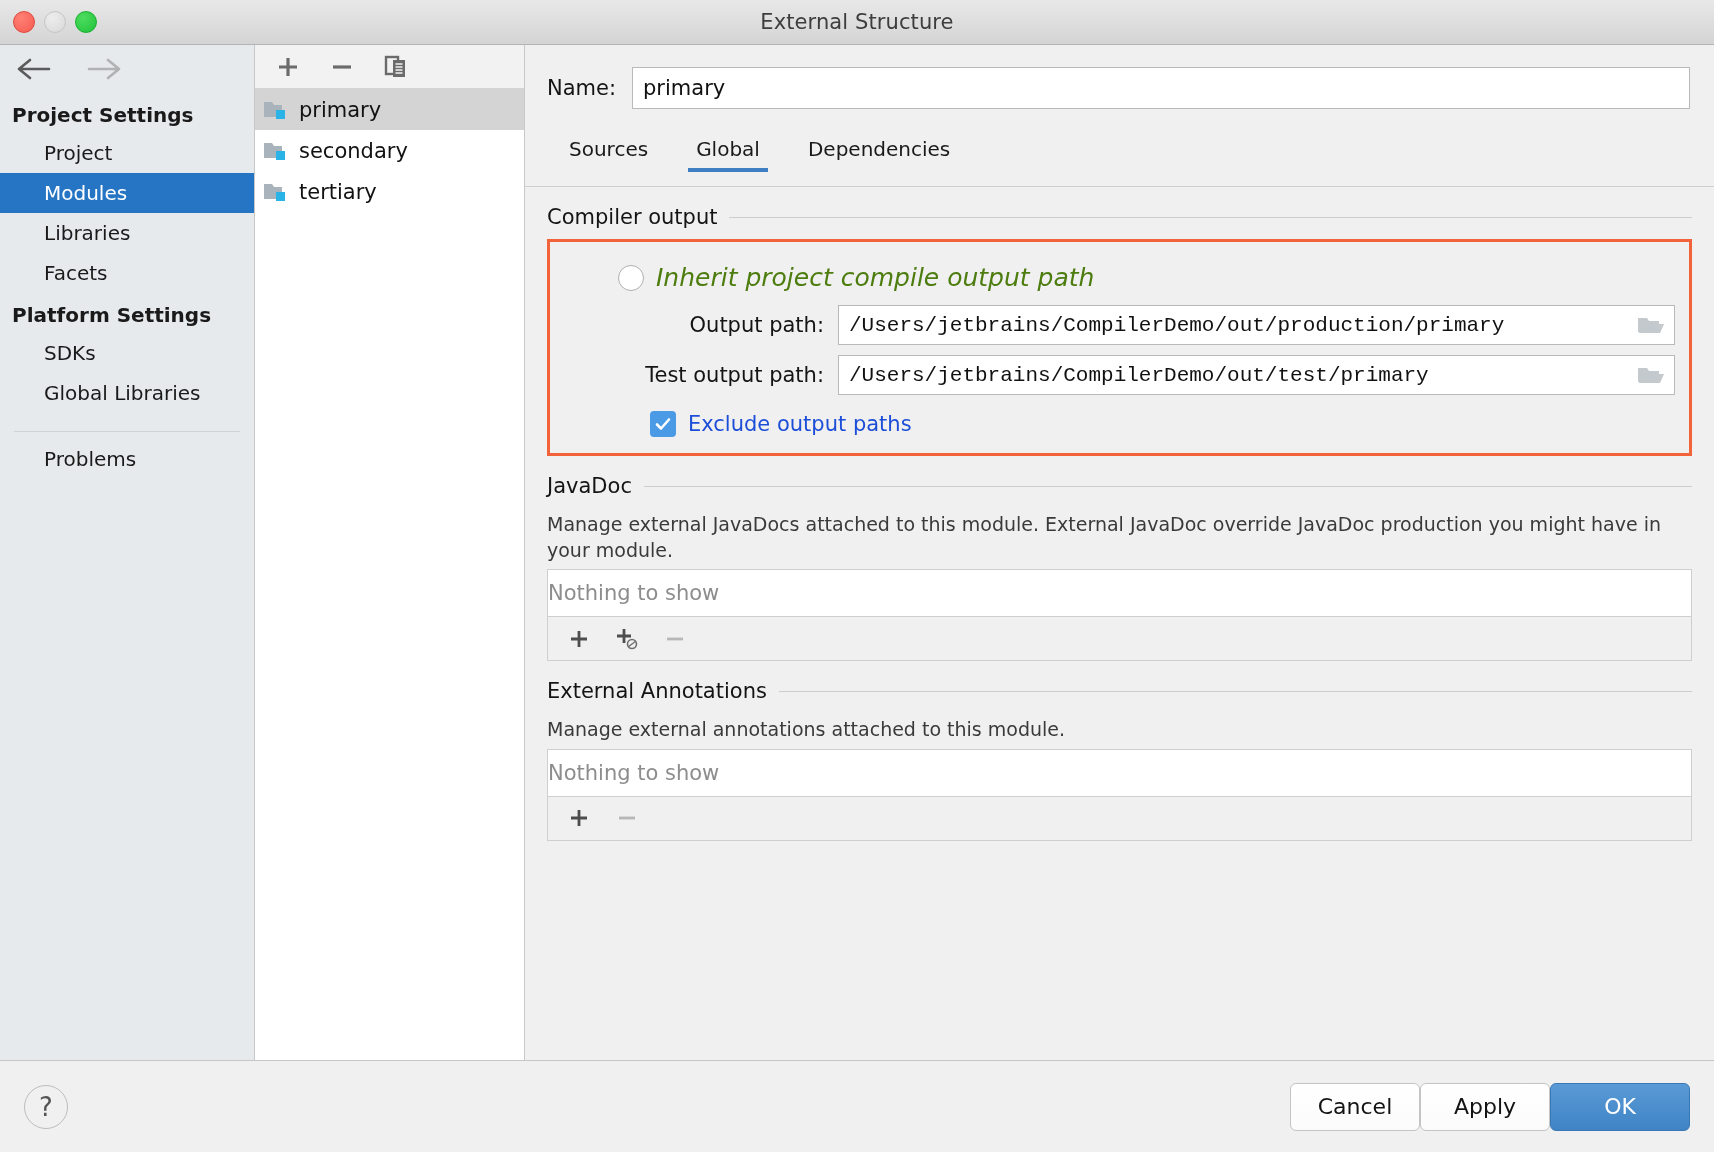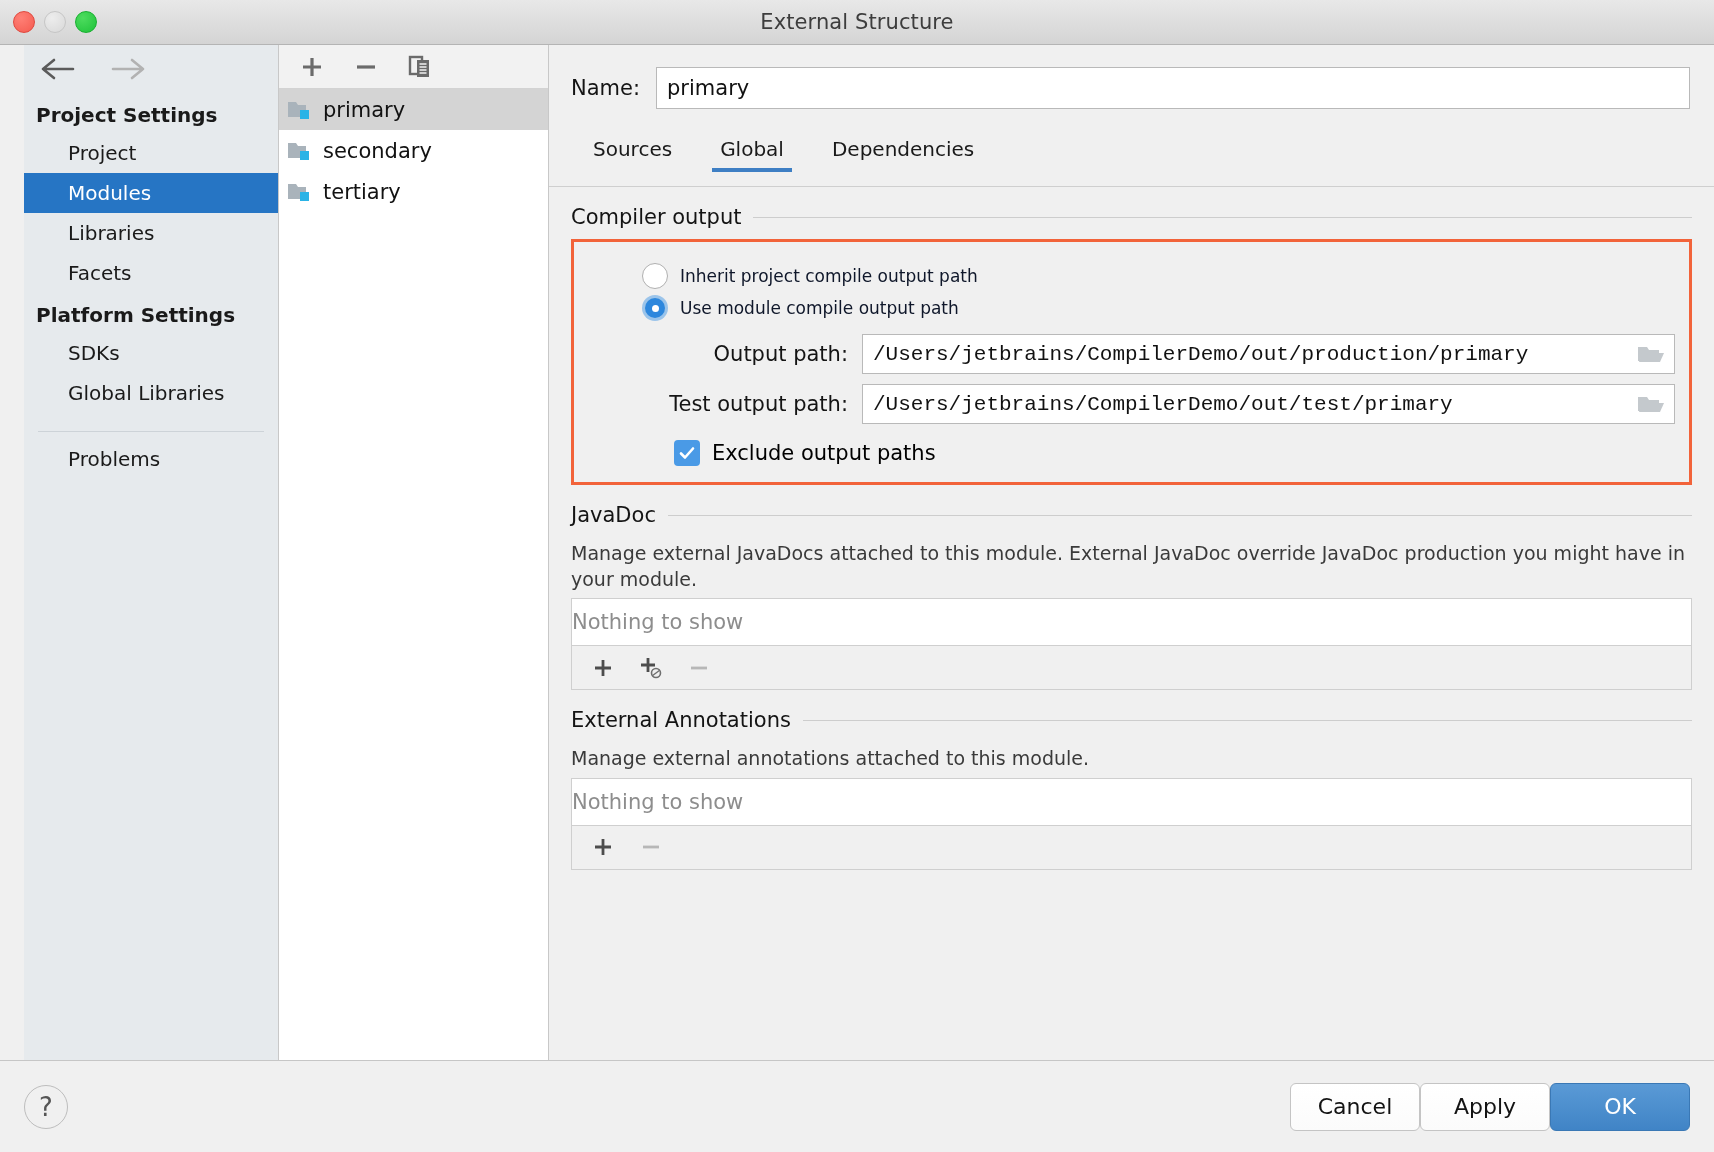--- a/index.html
+++ b/index.html
@@ -27,21 +27,21 @@
   .title-text { font-size: 21px; color: #3d3d3d; letter-spacing: .1px; }
 
   
   .body { flex: 1 1 auto; display: flex; min-height: 0; }
 
   
   .nav {
     width: 255px; flex: 0 0 255px;
     background: #e6eaed;
     border-right: 1px solid #c8c8c8;
-    display: flex; flex-direction: column; margin-left: 24px;
+    display: flex; flex-direction: column;
   }
   .nav-arrows { height: 48px; display: flex; align-items: center; gap: 30px; padding-left: 14px; }
   .arrow { width: 40px; height: 28px; display: flex; align-items: center; justify-content: center; }
   .arrow svg { display: block; }
   .nav-group-title {
     font-size: 20px; font-weight: bold; color: #1a1a1a;
     padding: 10px 0 6px 12px;
   }
   .nav-item {
     font-size: 20px; color: #1a1a1a;
@@ -115,40 +115,40 @@
     background: #9bc4ea; border: none; position: relative;
   }
   .radio.checked::before {
     content:""; position:absolute; left:3px; top:3px; width:20px; height:20px;
     border-radius:50%; background:#2d87dd;
   }
   .radio.checked::after {
     content:""; position:absolute; left:9.5px; top:9.5px; width:7px; height:7px;
     border-radius:50%; background:#ffffff;
   }
-  .radio-label { font-size: 17px; color: #0f172a; }
+  .radio-label { font-size: 25px; color: #4d7c0f; font-style: italic; }
 
   .path-row { display: flex; align-items: center; gap: 14px; padding: 10px 0 0 0; }
   .path-label { font-size: 21px; color: #141414; width: 260px; text-align: right; flex: 0 0 260px; }
   .path-field {
     flex: 1 1 auto; height: 40px; background: #ffffff; border: 1px solid #b9b9b9;
     display: flex; align-items: center; padding: 0 6px 0 10px; min-width: 0;
   }
   .path-field .val {
     font-size: 21px; color: #111; flex: 1 1 auto; white-space: nowrap; overflow: hidden; font-family: Liberation Mono, monospace;
   }
   .browse { width: 34px; height: 28px; flex: 0 0 34px; display:flex; align-items:center; justify-content:center;}
 
   .check-row { display: flex; align-items: center; gap: 12px; padding: 16px 0 0 86px; }
   .cbox {
     width: 26px; height: 26px; border-radius: 4px; background: #4a9ae6; flex: 0 0 26px;
     display: flex; align-items: center; justify-content: center;
   }
   .cbox svg { display:block; }
-  .check-label { font-size: 21px; color: #000000; }
+  .check-label { font-size: 21px; color: #1d4ed8; }
 
   .desc { font-size: 19px; color: #3a3a3a; padding: 14px 0 6px 0; line-height: 1.35; }
   .empty-list {
     background: #ffffff; border: 1px solid #cfcfcf; height: 48px;
     display: flex; align-items: center; justify-content: flex-start;
   }
   .empty-list .txt { font-size: 21px; color: #8d8d8d; }
   .list-toolbar {
     background: #f0f0f0; border: 1px solid #cfcfcf; border-top: none; height: 44px;
     display: flex; align-items: center; gap: 18px; padding-left: 16px;
@@ -291,24 +291,20 @@
           <span class="rule"></span>
         </div>
 
         <div class="hl-box">
 
           <div class="radio-row">
             <span class="radio"></span>
             <span class="radio-label">Inherit project compile output path</span>
           </div>
 
-          <div class="radio-row">
-            <span class="radio checked"></span>
-            <span class="radio-label">Use module compile output path</span>
-          </div>
 
           <div class="path-row">
             <div class="path-label">Output path:</div>
             <div class="path-field">
               <span class="val">/Users/jetbrains/CompilerDemo/out/production/primary</span>
               <span class="browse">
                 <svg width="30" height="22" viewBox="0 0 30 22">
                   <path d="M2 4 h9 l2 3 h10 v3 h-16 l-3 8 h-2 z" fill="#c4c9cd"></path>
                   <path d="M6 10 h22 l-4 9 h-21 z" fill="#c4c9cd"></path>
                 </svg>

